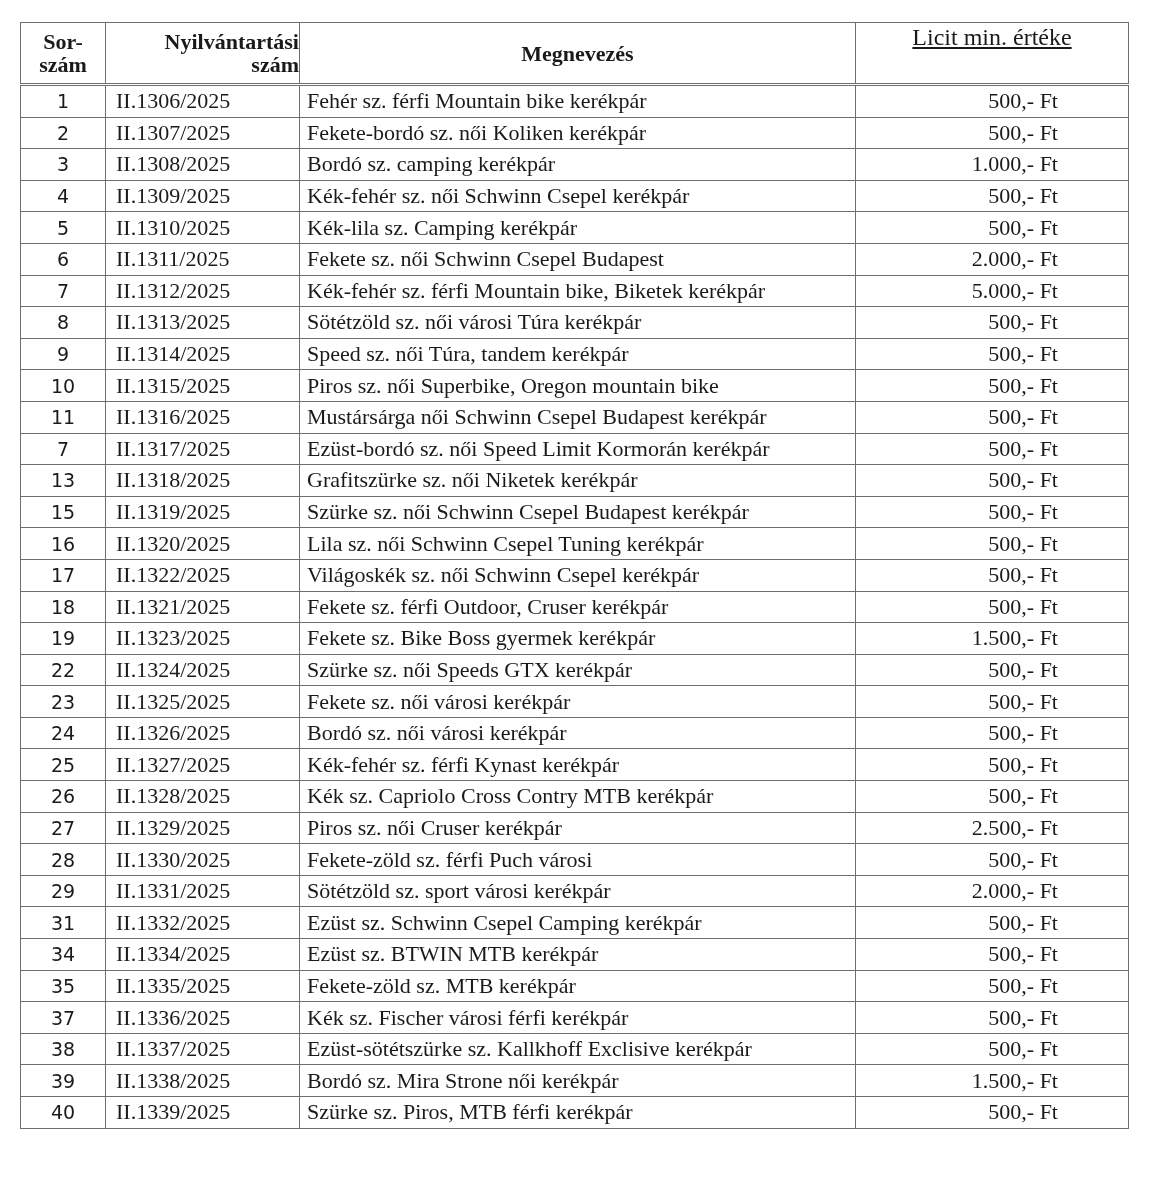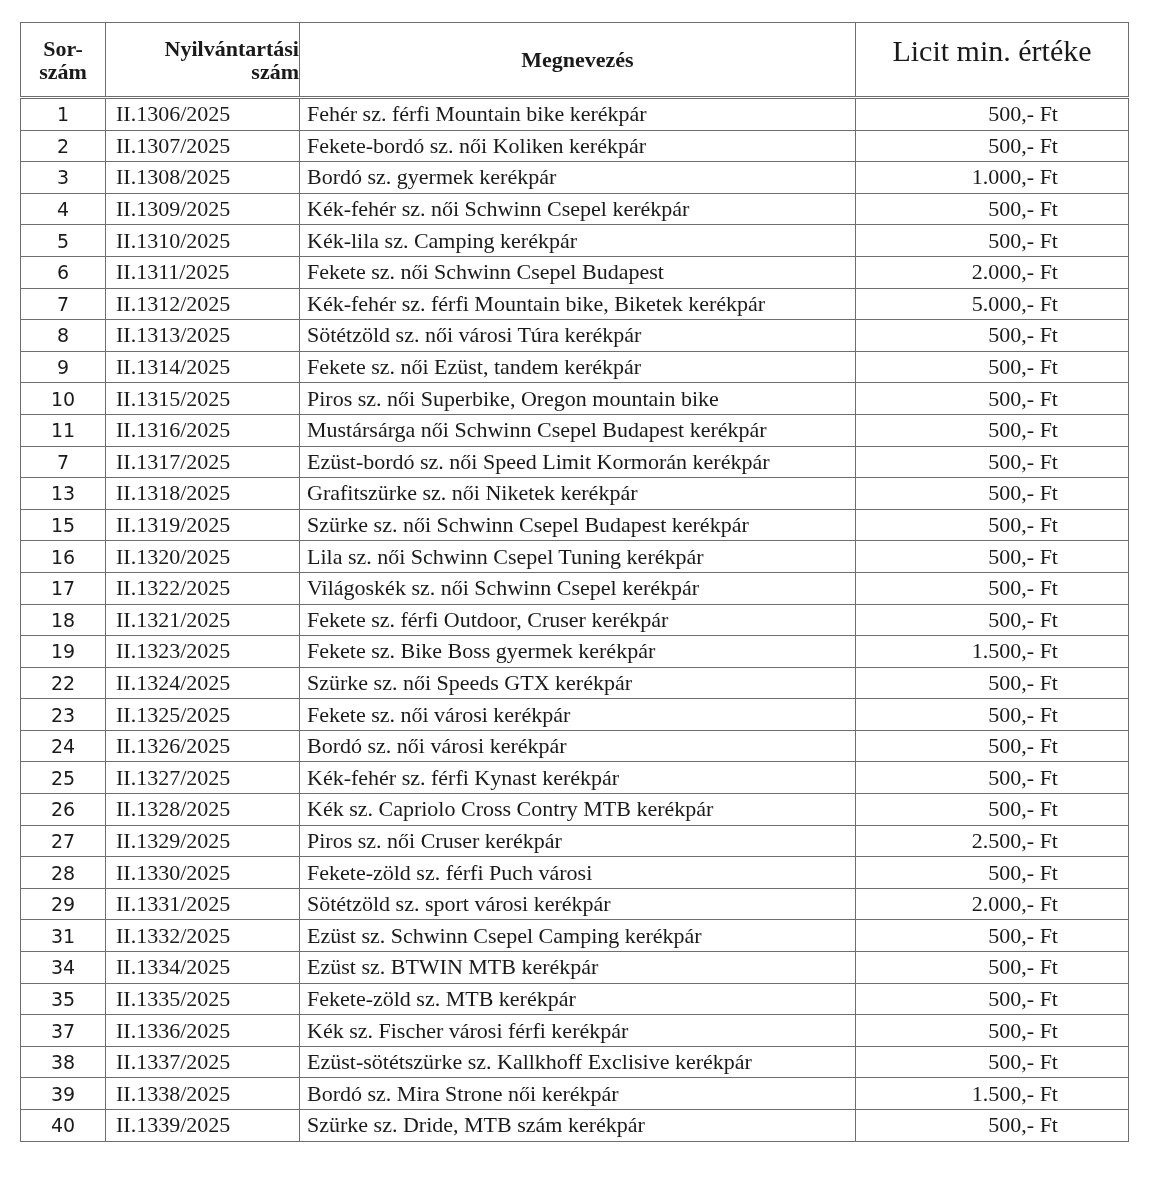--- a/index.html
+++ b/index.html
@@ -40,22 +40,23 @@
     .doc-table thead th.bold {
       font-weight: bold;
     }
     .doc-table thead th.h-sor { text-align: center; }
     .doc-table thead th.h-nyilv { text-align: right; }
     .doc-table thead th.h-megnev { text-align: center; }
     .doc-table thead th.h-licit {
       font-weight: normal;
       vertical-align: top;
       text-align: center;
-      padding-top: 16px;
-      font-size: 30px;
+      padding-top: 3px;
+      font-size: 24px;
+      text-decoration: underline;
     }
     .doc-table thead tr { border-bottom: 3px double #6e6e6e; }
     .doc-table thead th { border-bottom: 3px double #6e6e6e; }
     .doc-table tbody td {
       height: 30.6px;
       font-size: 22px;
       line-height: 30px;
       white-space: nowrap;
       overflow: hidden;
     }
@@ -109,21 +110,21 @@
       </tr>
       <tr>
         <td class="sor">2</td>
         <td class="nyilv">II.1307/2025</td>
         <td class="megnev">Fekete-bordó sz. női Koliken kerékpár</td>
         <td class="licit">500,- Ft</td>
       </tr>
       <tr>
         <td class="sor">3</td>
         <td class="nyilv">II.1308/2025</td>
-        <td class="megnev">Bordó sz. gyermek kerékpár</td>
+        <td class="megnev">Bordó sz. camping kerékpár</td>
         <td class="licit">1.000,- Ft</td>
       </tr>
       <tr>
         <td class="sor">4</td>
         <td class="nyilv">II.1309/2025</td>
         <td class="megnev">Kék-fehér sz. női Schwinn Csepel kerékpár</td>
         <td class="licit">500,- Ft</td>
       </tr>
       <tr>
         <td class="sor">5</td>
@@ -145,21 +146,21 @@
       </tr>
       <tr>
         <td class="sor">8</td>
         <td class="nyilv">II.1313/2025</td>
         <td class="megnev">Sötétzöld sz. női városi Túra kerékpár</td>
         <td class="licit">500,- Ft</td>
       </tr>
       <tr>
         <td class="sor">9</td>
         <td class="nyilv">II.1314/2025</td>
-        <td class="megnev">Fekete sz. női Ezüst, tandem kerékpár</td>
+        <td class="megnev">Speed sz. női Túra, tandem kerékpár</td>
         <td class="licit">500,- Ft</td>
       </tr>
       <tr>
         <td class="sor">10</td>
         <td class="nyilv">II.1315/2025</td>
         <td class="megnev">Piros sz. női Superbike, Oregon mountain bike</td>
         <td class="licit">500,- Ft</td>
       </tr>
       <tr>
         <td class="sor">11</td>
@@ -289,17 +290,17 @@
       </tr>
       <tr>
         <td class="sor">39</td>
         <td class="nyilv">II.1338/2025</td>
         <td class="megnev">Bordó sz. Mira Strone női kerékpár</td>
         <td class="licit">1.500,- Ft</td>
       </tr>
       <tr>
         <td class="sor">40</td>
         <td class="nyilv">II.1339/2025</td>
-        <td class="megnev">Szürke sz. Dride, MTB szám kerékpár</td>
+        <td class="megnev">Szürke sz. Piros, MTB férfi kerékpár</td>
         <td class="licit">500,- Ft</td>
       </tr>
     </tbody>
 </table>
 
 </body></html>

